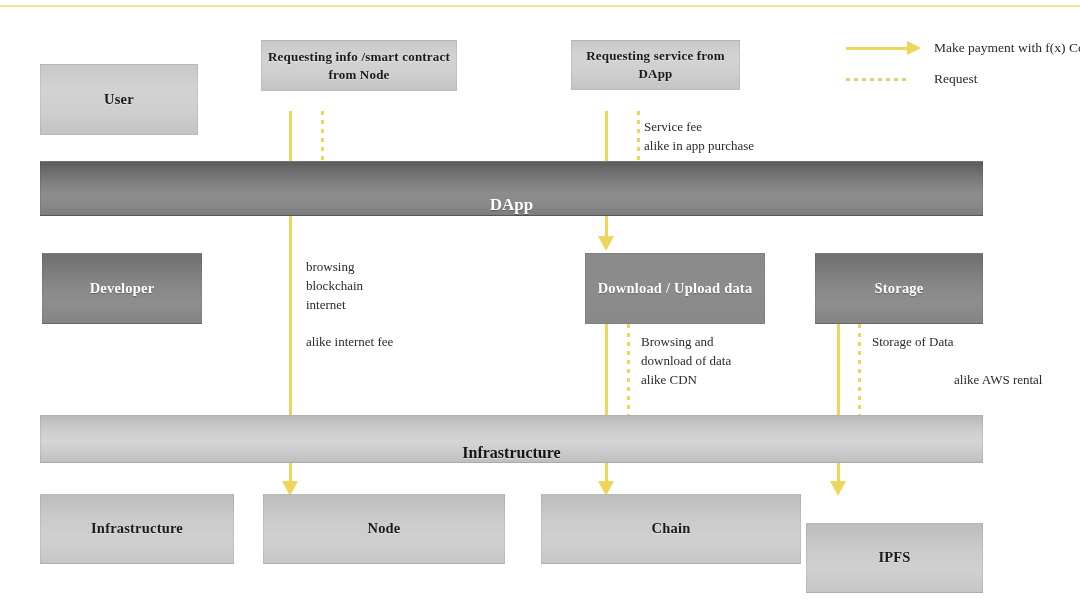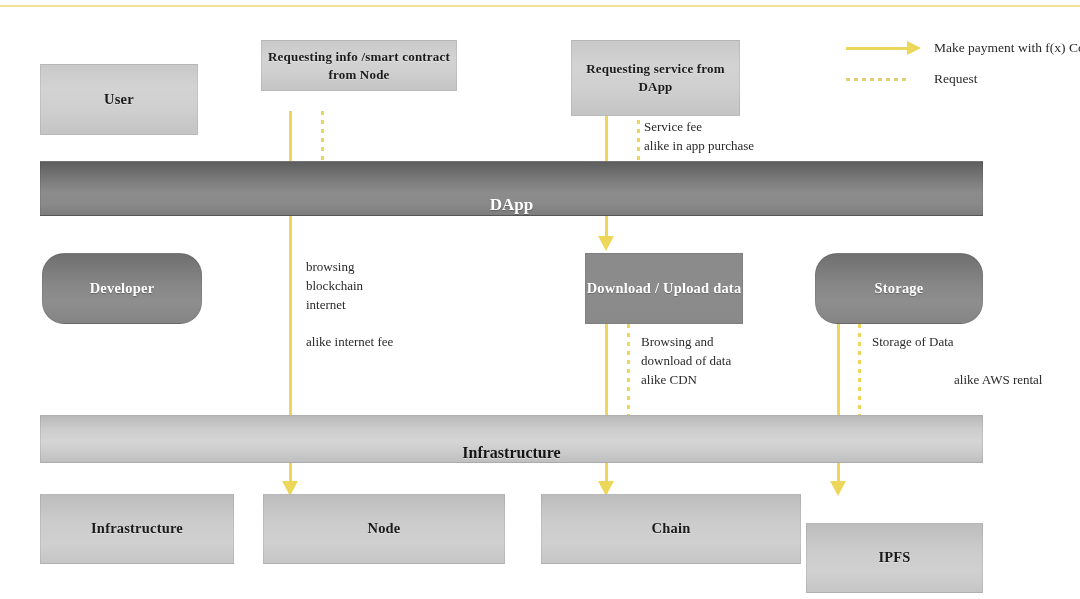--- a/index.html
+++ b/index.html
@@ -37,21 +37,20 @@
   }
   .box-light {
     background: linear-gradient(180deg, #c9c9c9 0%, #d3d3d3 35%, #cfcfcf 65%, #c4c4c4 100%);
     color: #1a1a1a;
     text-shadow: 0 1px 0 rgba(255,255,255,0.35);
   }
   .box-dark {
     background: linear-gradient(180deg, #6f6f6f 0%, #878787 45%, #8e8e8e 70%, #848484 100%);
     color: #ffffff;
     text-shadow: 0 1px 1px rgba(0,0,0,0.28);
-    border-radius: 22px;
   }
   .box-medium {
     background: linear-gradient(180deg, #8a8a8a 0%, #8c8c8c 50%, #898989 100%);
     color: #ffffff;
     text-shadow: 0 1px 1px rgba(0,0,0,0.25);
   }
   .box-bottom {
     background: linear-gradient(180deg, #bdbdbd 0%, #cccccc 40%, #d0d0d0 70%, #c6c6c6 100%);
     color: #1a1a1a;
     text-shadow: 0 1px 0 rgba(255,255,255,0.4);
@@ -181,35 +180,35 @@
 
   <div class="box box-light" style="left:40px; top:40px; width:158px; height:71px; font-size:14.5px;margin-top:24px;">
     <span>User</span>
   </div>
 
   <div class="box box-light" style="left:261px; top:40px; width:196px; height:51px; font-size:13px;">
     <span>Requesting info /smart
 contract from Node</span>
   </div>
 
-  <div class="box box-light" style="left:571px; top:40px; width:169px; height:76px; font-size:13px;">
+  <div class="box box-light" style="left:571px; top:40px; width:169px; height:50px; font-size:13px;">
     <span>Requesting service
 from DApp</span>
   </div>
 
   <div class="vline" style="left:289px; top:216px; height:199px;"></div>
 
   <div class="vline" style="left:605px; top:216px; height:23px;"></div>
   <div class="arrowhead" style="left:598px; top:236px;"></div>
 
   <div class="box box-dark" style="left:42px; top:253px; width:160px; height:71px; font-size:14.5px;">
     <span>Developer</span>
   </div>
 
-  <div class="box box-medium" style="left:585px; top:253px; width:158px; height:71px; font-size:14.5px;">
+  <div class="box box-medium" style="left:585px; top:253px; width:180px; height:71px; font-size:14.5px;">
     <span>Download /
 Upload data</span>
   </div>
 
   <div class="box box-dark" style="left:815px; top:253px; width:168px; height:71px; font-size:14.5px;">
     <span>Storage</span>
   </div>
 
   <div class="note" style="left:306px; top:257px;">browsing
 blockchain

